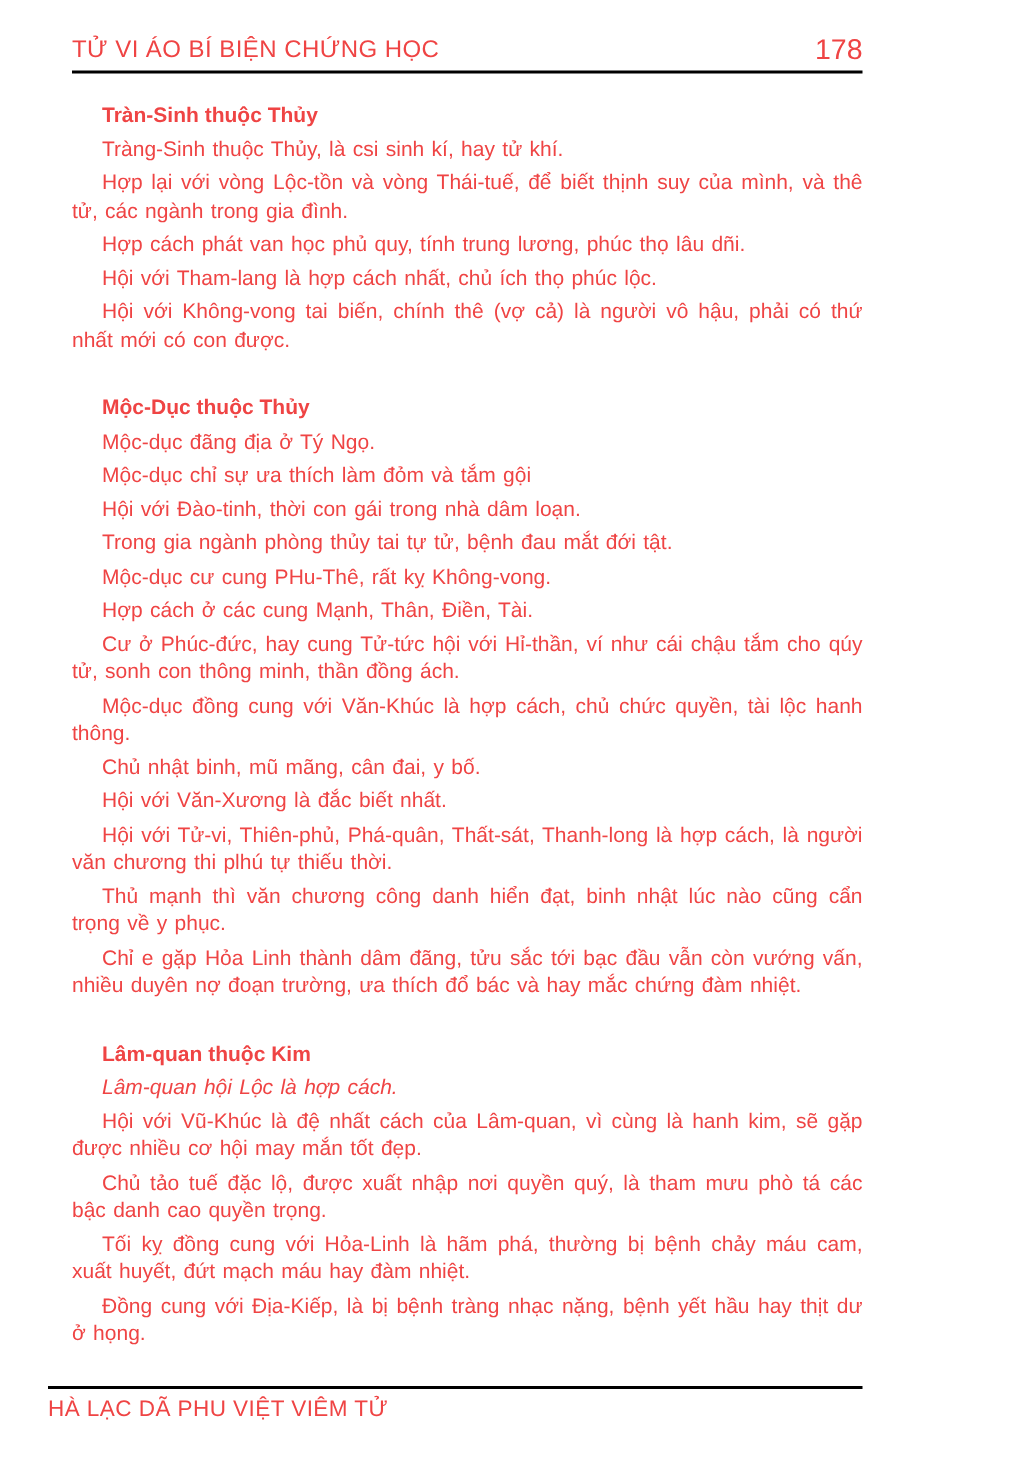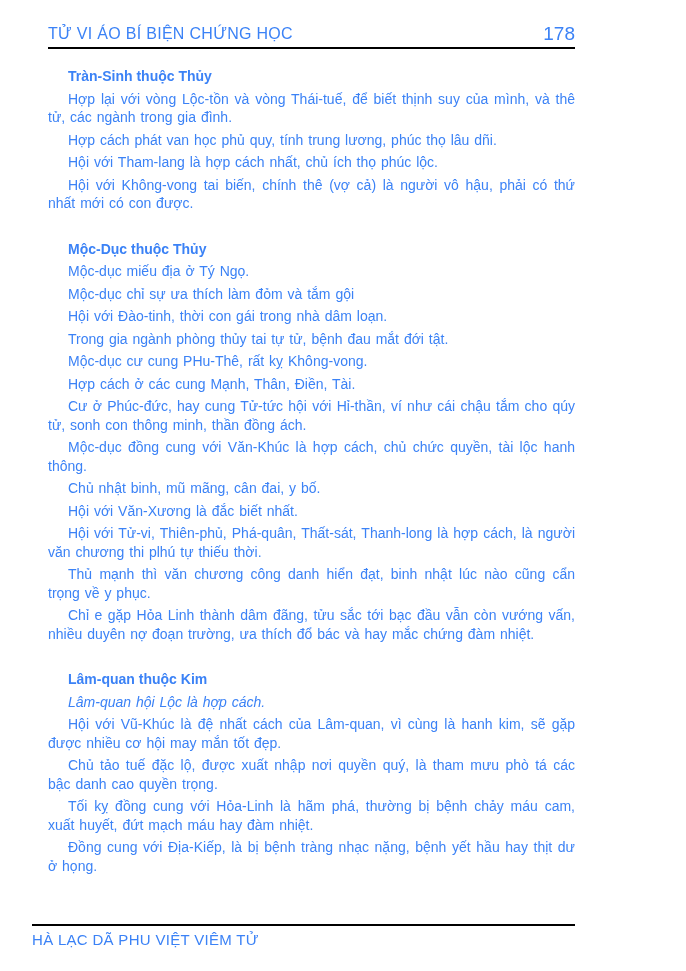--- a/index.html
+++ b/index.html
@@ -2,21 +2,21 @@
 <html><head>
 <meta charset="utf-8">
 <style>
   * { margin: 0; padding: 0; box-sizing: border-box; }
   html, body { background: #ffffff; }
   .page {
     position: relative;
     width: 636px;
     height: 971px;
     background: #ffffff;
-    color: #3b82f6;
+    color: #ef4444;
     font-family: "Liberation Sans", sans-serif;
     overflow: hidden;
   }
   .content {
     position: absolute;
     left: 48px;
     right: 61px;
     top: 24px;
   }
   .header {
@@ -72,29 +72,30 @@
 
     <div class="header">
       <span class="title">TỬ VI ÁO BÍ BIỆN CHỨNG HỌC</span>
       <span class="pagenum">178</span>
     </div>
 
     <div class="body-text">
 
       <div class="section">
         <div class="section-heading">Tràn-Sinh thuộc Thủy</div>
+        <p class="para">Tràng-Sinh thuộc Thủy, là csi sinh kí, hay tử khí.</p>
         <p class="para">Hợp lại với vòng Lộc-tồn và vòng Thái-tuế, để biết thịnh suy của mình, và thê tử, các ngành trong gia đình.</p>
         <p class="para">Hợp cách phát van học phủ quy, tính trung lương, phúc thọ lâu dñi.</p>
         <p class="para">Hội với Tham-lang là hợp cách nhất, chủ ích thọ phúc lộc.</p>
         <p class="para">Hội với Không-vong tai biến, chính thê (vợ cả) là người vô hậu, phải có thứ nhất mới có con được.</p>
       </div>
 
       <div class="section">
         <div class="section-heading">Mộc-Dục thuộc Thủy</div>
-        <p class="para">Mộc-dục miếu địa ở Tý Ngọ.</p>
+        <p class="para">Mộc-dục đãng địa ở Tý Ngọ.</p>
         <p class="para">Mộc-dục chỉ sự ưa thích làm đỏm và tắm gội</p>
         <p class="para">Hội với Đào-tinh, thời con gái trong nhà dâm loạn.</p>
         <p class="para">Trong gia ngành phòng thủy tai tự tử, bệnh đau mắt đới tật.</p>
         <p class="para">Mộc-dục cư cung PHu-Thê, rất kỵ Không-vong.</p>
         <p class="para">Hợp cách ở các cung Mạnh, Thân, Điền, Tài.</p>
         <p class="para">Cư ở Phúc-đức, hay cung Tử-tức hội với Hỉ-thần, ví như cái chậu tắm cho qúy tử, sonh con thông minh, thần đồng ách.</p>
         <p class="para">Mộc-dục đồng cung với Văn-Khúc là hợp cách, chủ chức quyền, tài lộc hanh thông.</p>
       </div>
 
       <div class="section">

